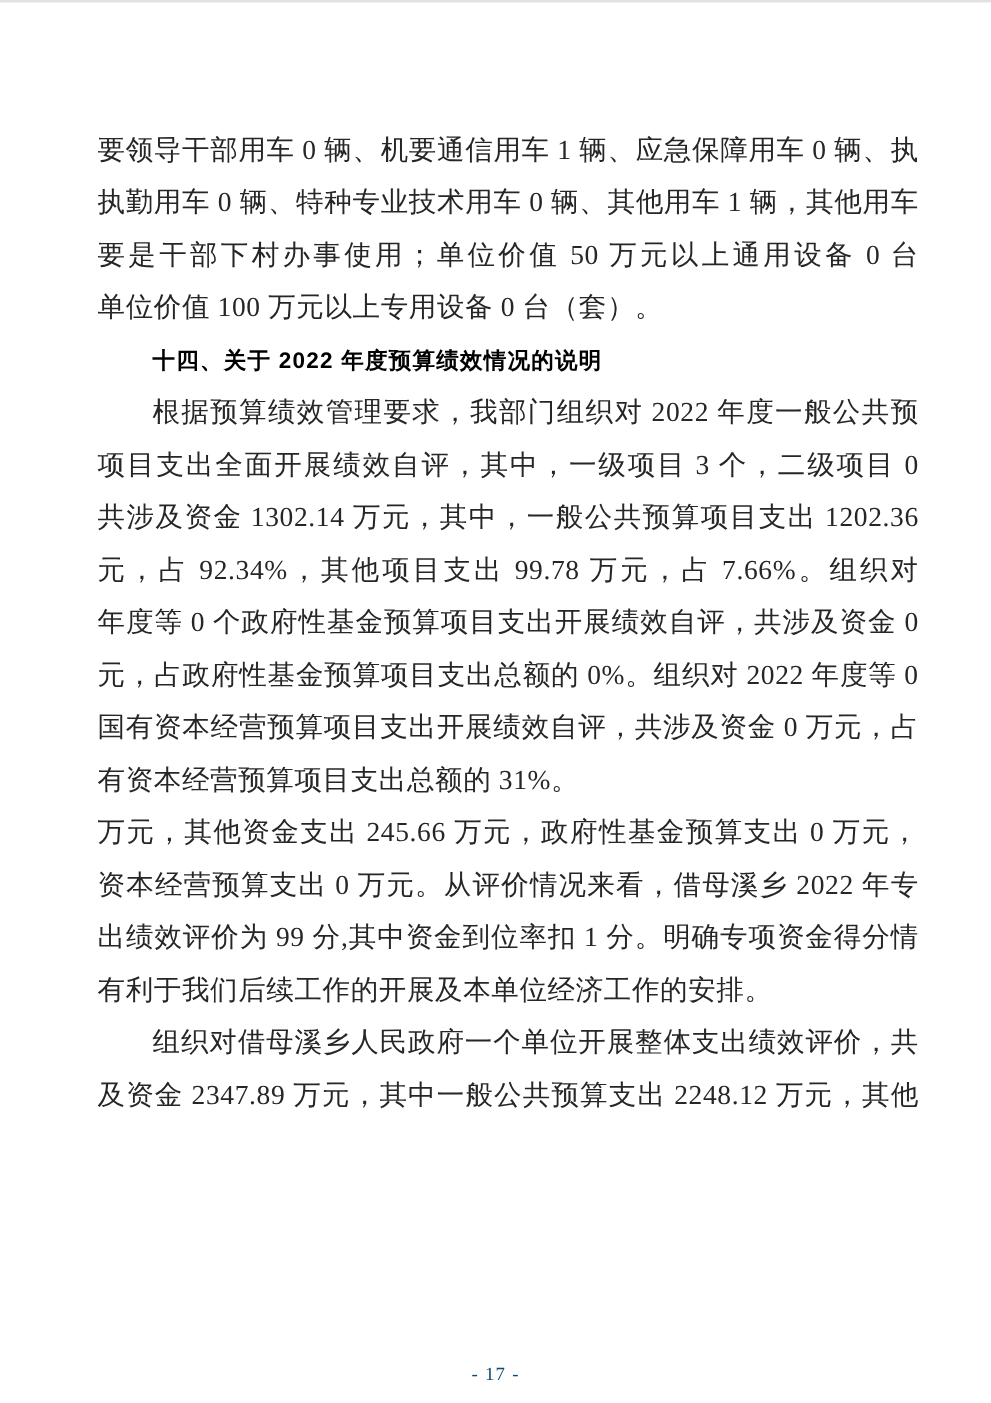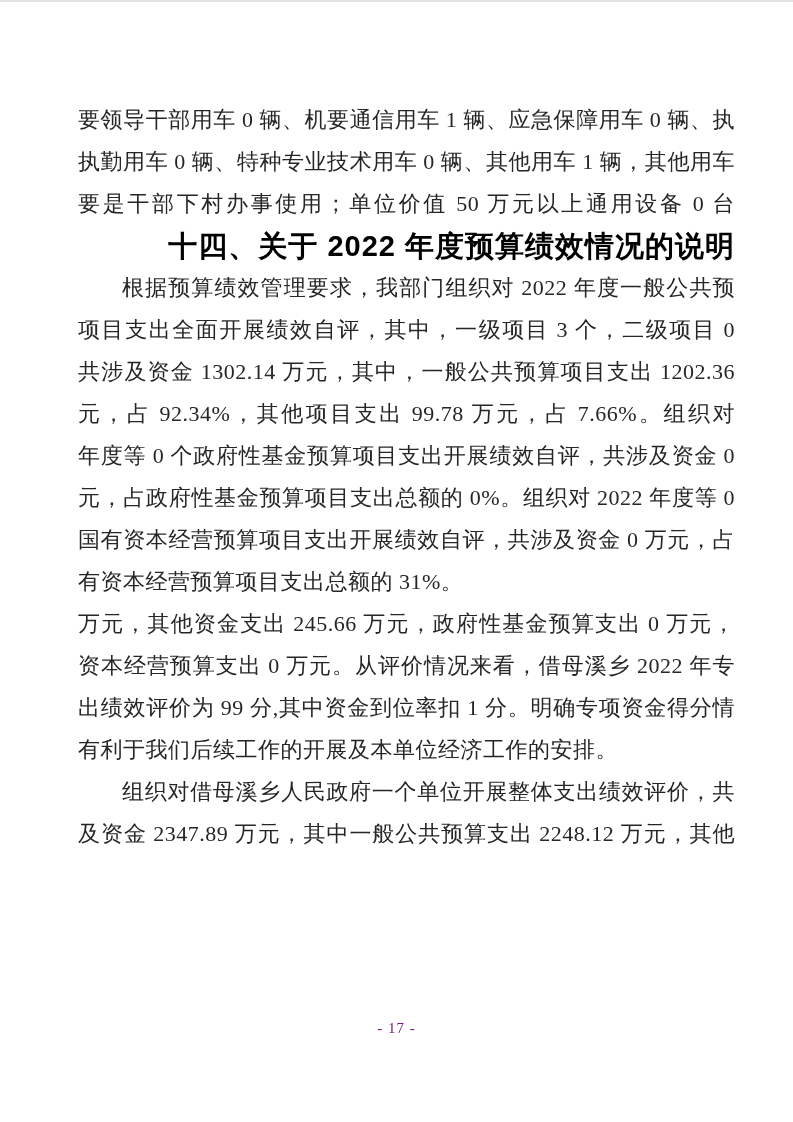--- a/index.html
+++ b/index.html
@@ -48,49 +48,49 @@
     text-align: justify;
     text-align-last: justify;
   }
   .line.indent {
     padding-left: 44px;
   }
   .line.h1, .line.h2 {
     font-family: "Liberation Sans", "DejaVu Sans", sans-serif;
     font-weight: bold;
     color: var(--heading-color);
-    font-size: 29px;
+    font-size: 18px;
     padding-left: 44px;
     letter-spacing: 1px;
-    text-align: right;
   }
   .page-number {
     position: absolute;
-    top: 1020px;
+    top: 1092px;
     left: 0;
     width: 793px;
     text-align: center;
     font-family: "Liberation Serif", "DejaVu Serif", serif;
     font-size: 15px;
-    color: #701a75;
+    color: #0c4a6e;
     letter-spacing: 1px;
   }
 </style>
 </head>
 <body>
 
 <div class="page">
   <div class="scan-edge"></div>
 
   <div class="text-block">
 
     <div>
         <div class="line fill">要领导干部用车 0 辆、机要通信用车 1 辆、应急保障用车 0 辆、执法</div>
         <div class="line fill">执勤用车 0 辆、特种专业技术用车 0 辆、其他用车 1 辆，其他用车主</div>
         <div class="line fill">要是干部下村办事使用；单位价值 50 万元以上通用设备 0 台（套），</div>
+        <div class="line">单位价值 100 万元以上专用设备 0 台（套）。</div>
       </div>
 
     <div class="line h1">十四、关于 2022 年度预算绩效情况的说明</div>
 
 
     <div>
         <div class="line indent fill">根据预算绩效管理要求，我部门组织对 2022 年度一般公共预算</div>
         <div class="line fill">项目支出全面开展绩效自评，其中，一级项目 3 个，二级项目 0 个，</div>
         <div class="line fill">共涉及资金 1302.14 万元，其中，一般公共预算项目支出 1202.36 万</div>
         <div class="line fill">元，占 92.34%，其他项目支出 99.78 万元，占 7.66%。组织对 2022</div>

